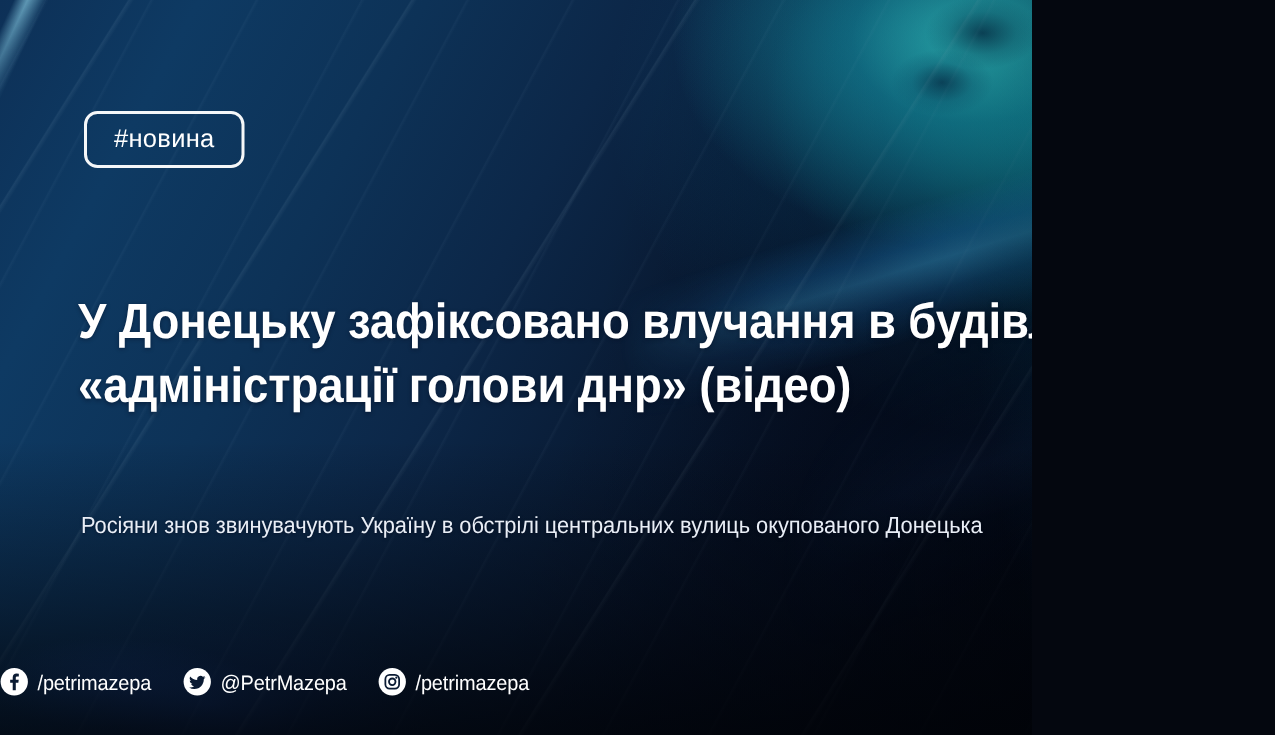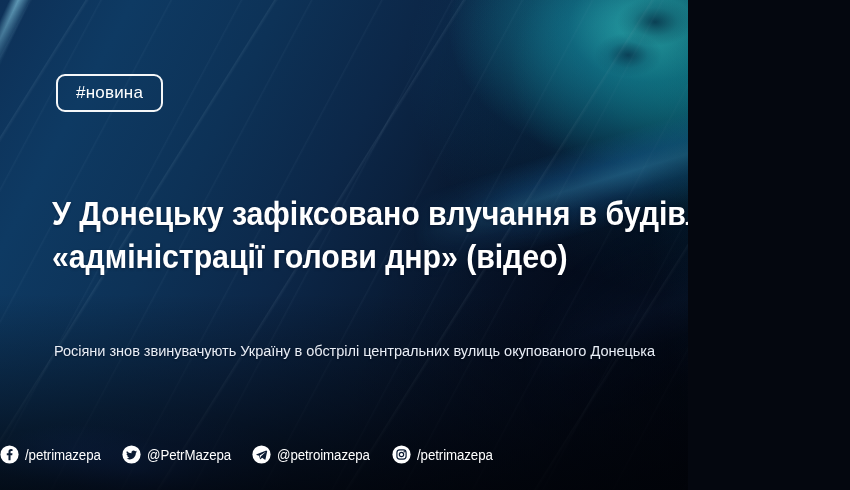--- a/index.html
+++ b/index.html
@@ -285,29 +285,20 @@
       <div class="social-item">
         <span class="s-icon">
           <svg viewBox="0 0 24 24" aria-hidden="true">
             <circle cx="12" cy="12" r="11.5" fill="#ffffff"></circle>
             <path fill="#0b1b33" d="M18.9 8.3c-.5.23-1.05.38-1.62.45.58-.35 1.03-.9 1.24-1.56-.55.32-1.15.56-1.79.69a2.82 2.82 0 0 0-4.8 2.57 8 8 0 0 1-5.81-2.95 2.82 2.82 0 0 0 .87 3.76 2.8 2.8 0 0 1-1.28-.35v.03c0 1.37.97 2.5 2.26 2.77-.42.11-.86.13-1.28.05a2.82 2.82 0 0 0 2.63 1.96 5.66 5.66 0 0 1-4.17 1.17 7.98 7.98 0 0 0 4.33 1.27c5.2 0 8.04-4.3 8.04-8.04v-.37c.55-.4 1.03-.9 1.41-1.47z"></path>
           </svg>
         </span>
         <span class="social-handle">@PetrMazepa</span>
       </div>
 
-      <div class="social-item">
-        <span class="s-icon">
-          <svg viewBox="0 0 24 24" aria-hidden="true">
-            <circle cx="12" cy="12" r="11.5" fill="#ffffff"></circle>
-            <path fill="#0b1b33" d="M18.1 7.07 5.9 11.78c-.72.29-.72.7-.13.88l3.12.97 1.2 3.68c.15.4.07.56.49.56.32 0 .46-.15.64-.32l1.52-1.48 3.16 2.34c.58.32.99.15 1.14-.54l2.06-9.7c.21-.85-.33-1.24-.99-.99zM9.7 13.4l6.84-4.31c.34-.2.65-.1.4.13l-5.86 5.29-.23 2.44-1.15-3.55z"></path>
-          </svg>
-        </span>
-        <span class="social-handle">@petroimazepa</span>
-      </div>
 
       <div class="social-item">
         <span class="s-icon">
           <svg viewBox="0 0 24 24" aria-hidden="true">
             <circle cx="12" cy="12" r="11.5" fill="#ffffff"></circle>
             <rect x="6.2" y="6.2" width="11.6" height="11.6" rx="3.6" ry="3.6" fill="none" stroke="#0b1b33" stroke-width="1.5"></rect>
             <circle cx="12" cy="12" r="2.75" fill="none" stroke="#0b1b33" stroke-width="1.5"></circle>
             <circle cx="15.45" cy="8.6" r="0.95" fill="#0b1b33"></circle>
           </svg>
         </span>

